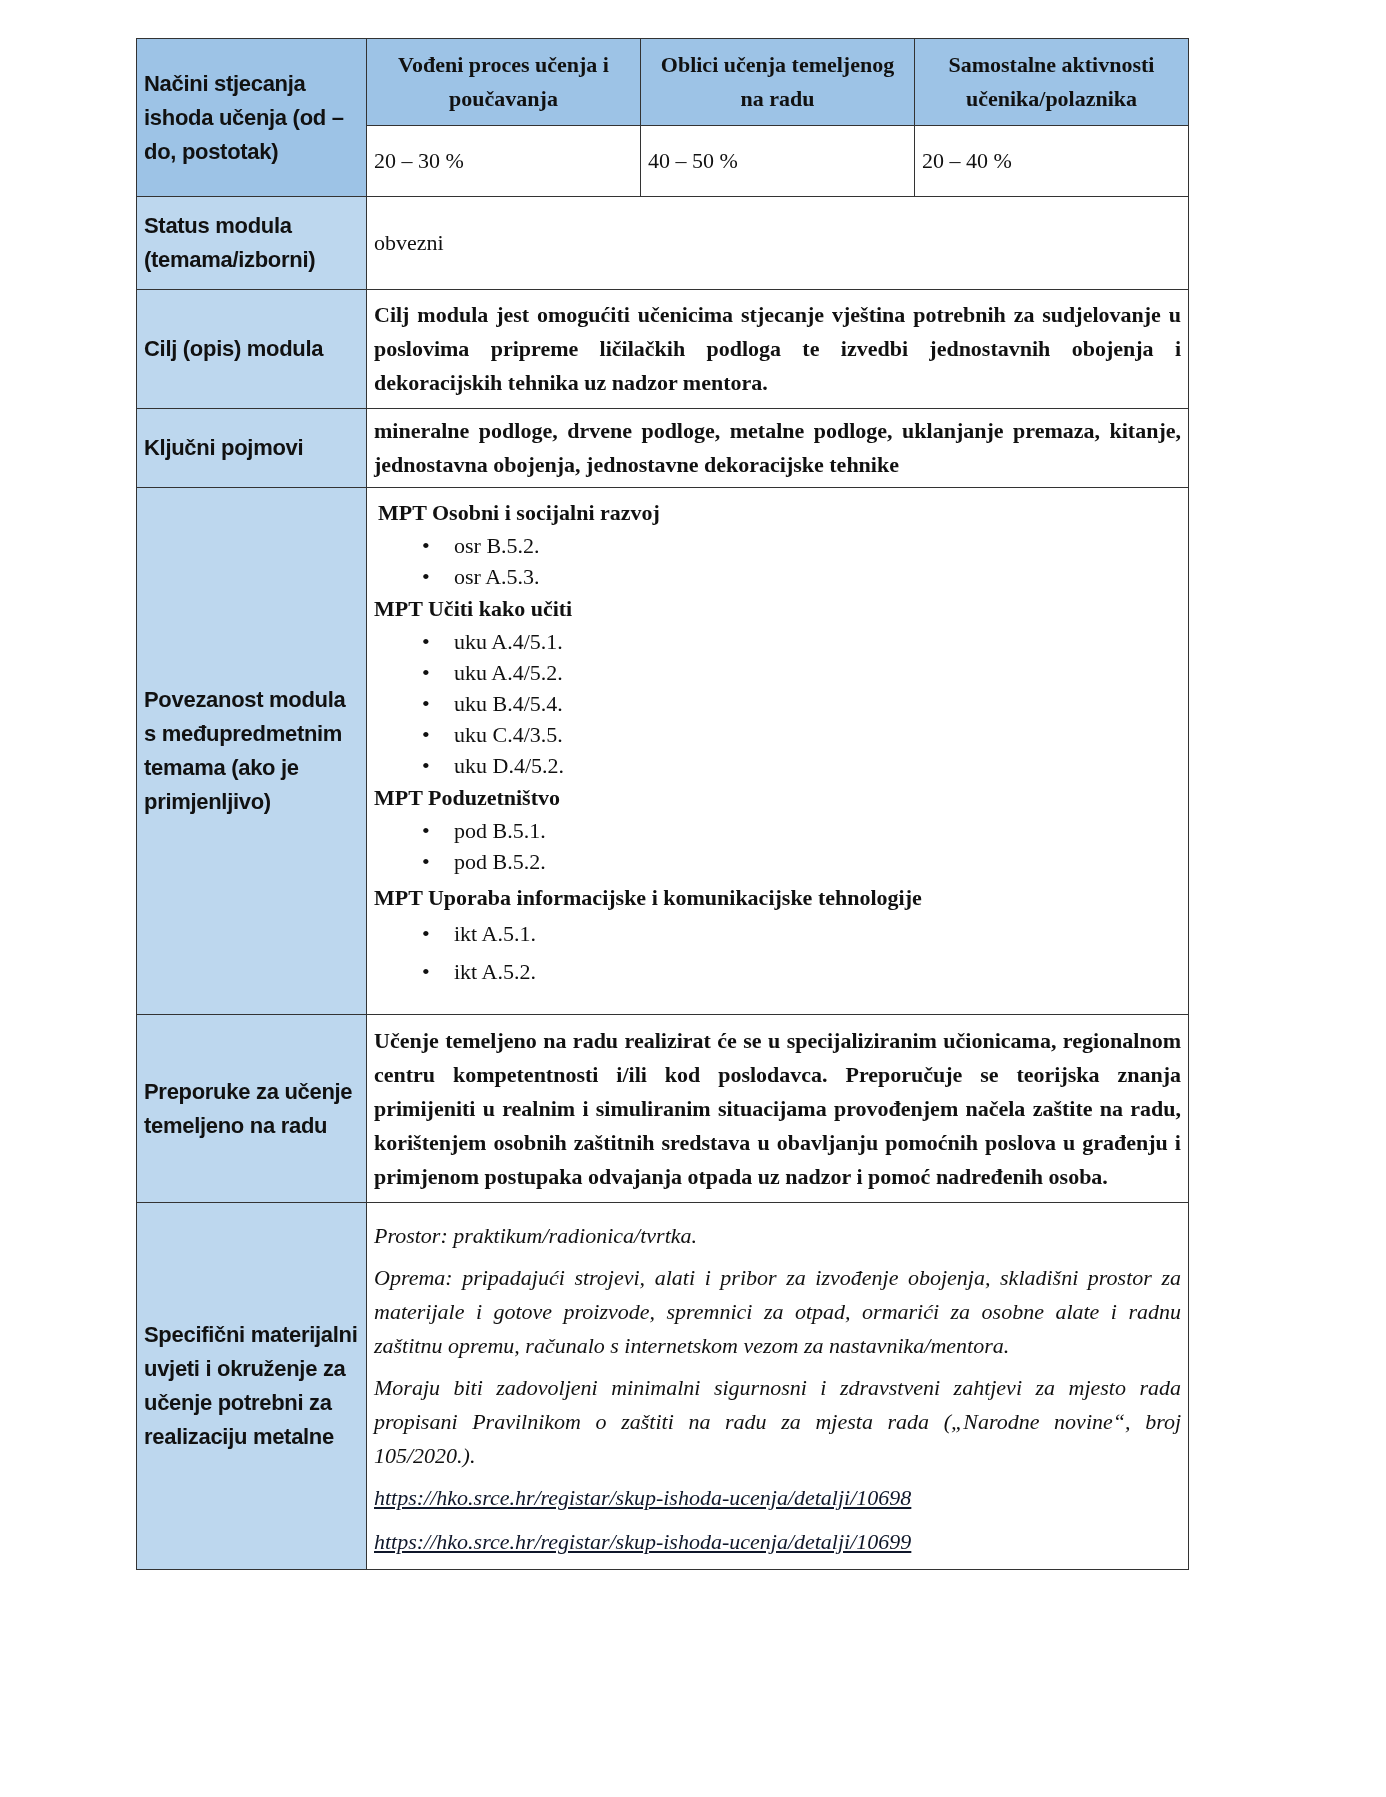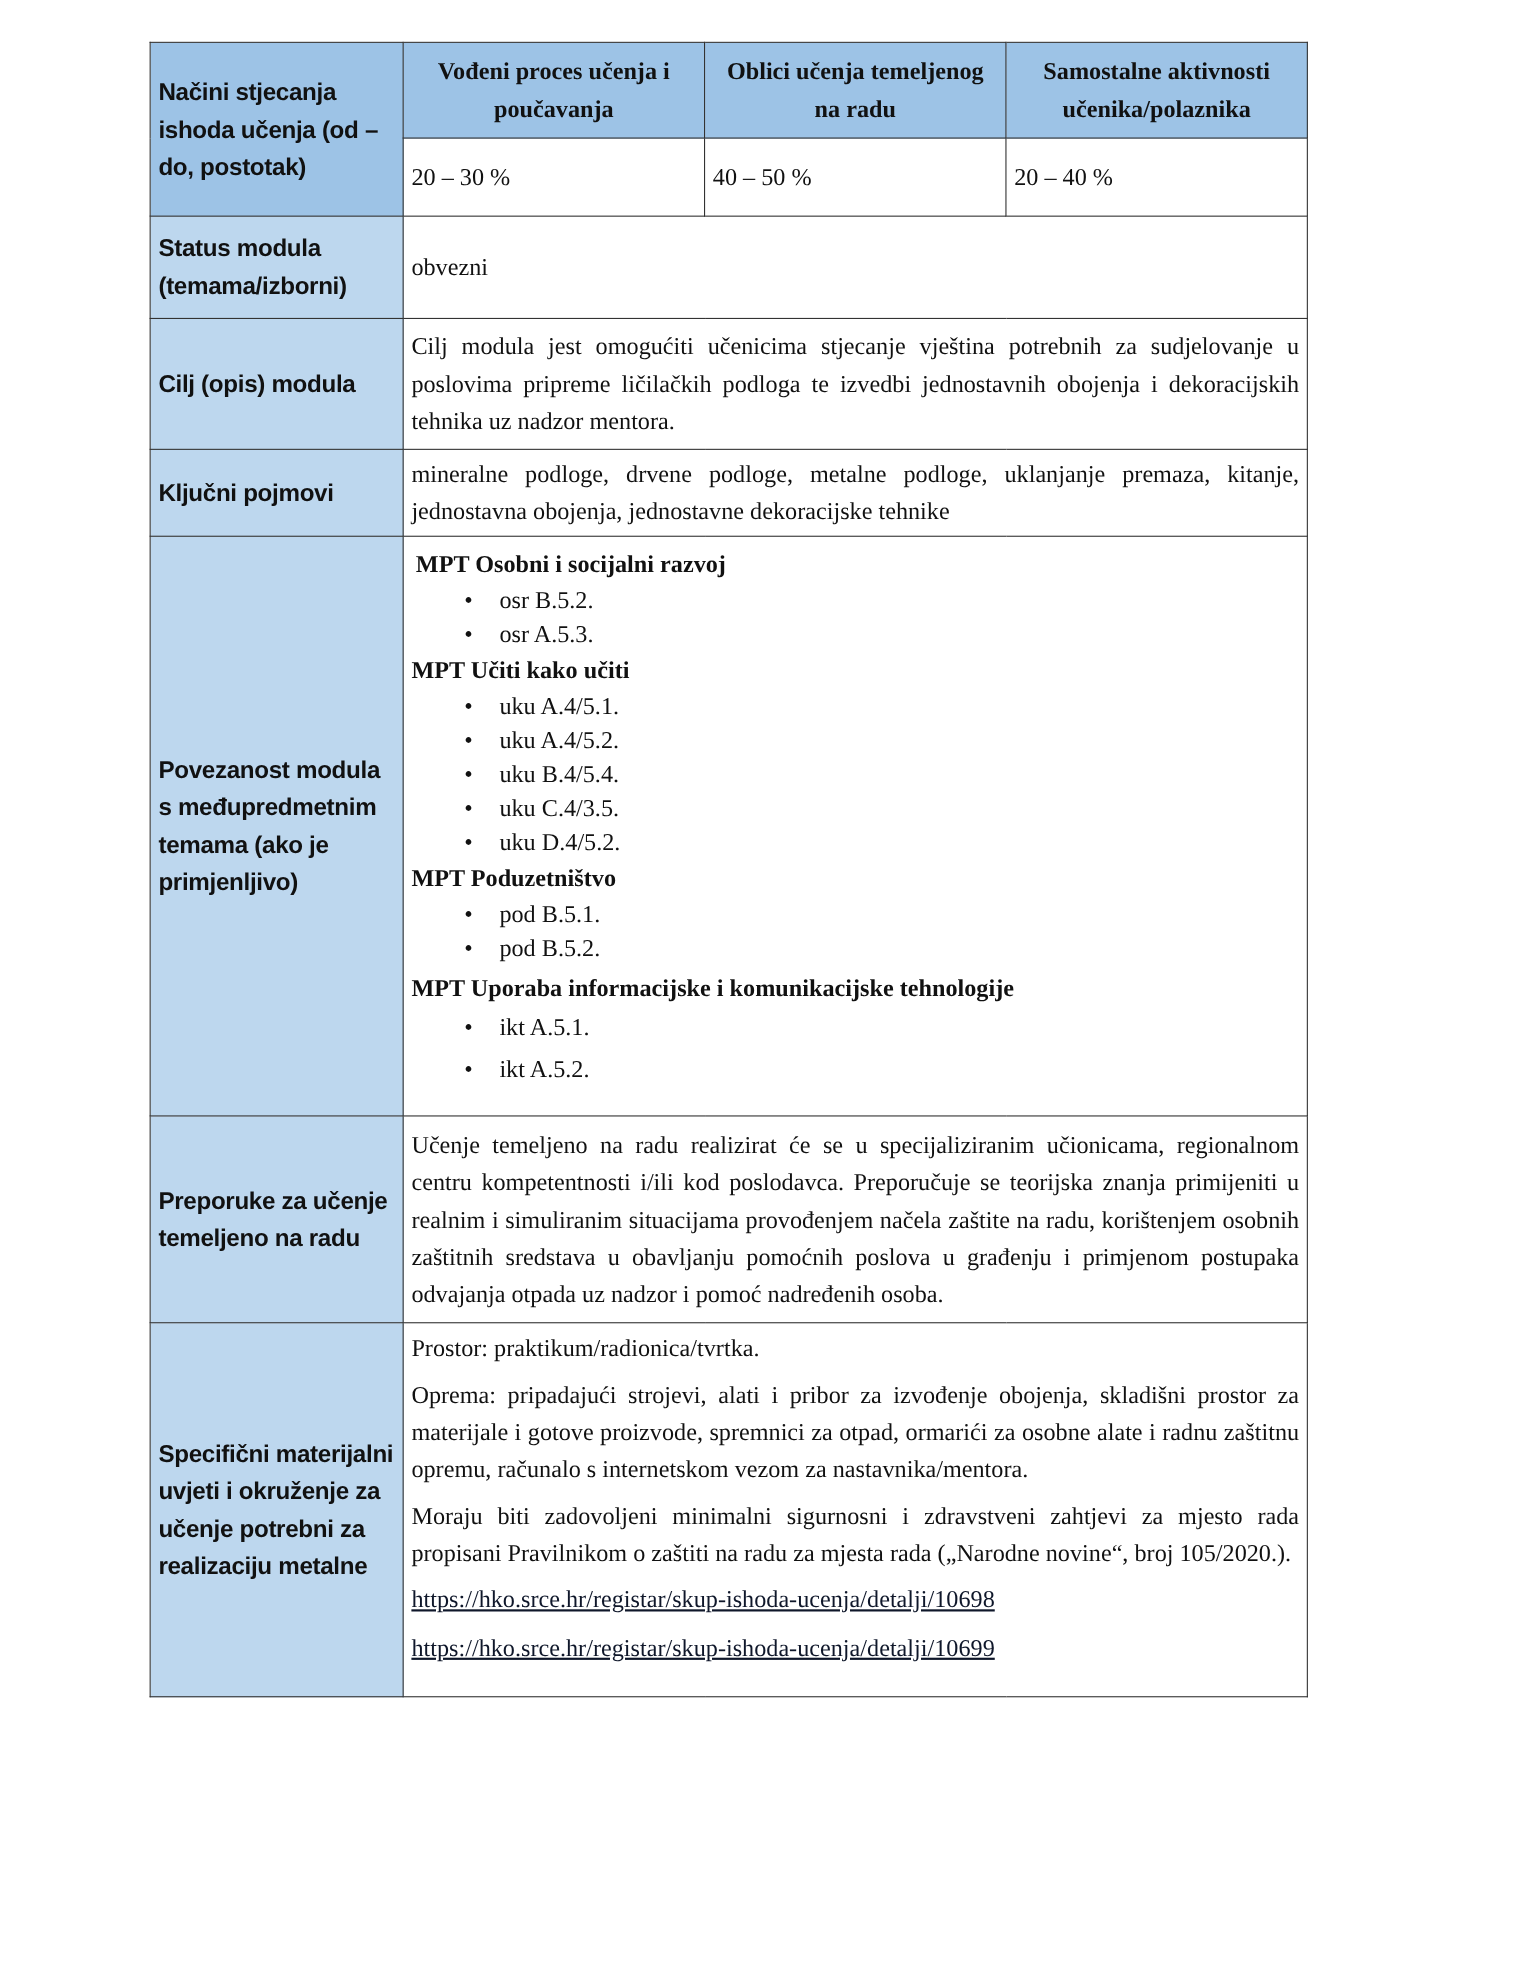--- a/index.html
+++ b/index.html
@@ -4,21 +4,21 @@
 <style>
   html, body { margin: 0; padding: 0; background: #ffffff; }
   body { width: 1386px; height: 1797px; position: relative; font-family: "Liberation Serif", "DejaVu Serif", serif; color: #111; }
   .page { position: absolute; left: 136px; top: 38px; width: 1052px; }
   table.doc { border-collapse: collapse; width: 1052px; table-layout: fixed; }
   table.doc td { border: 1.5px solid #333; vertical-align: middle; padding: 0 7px; font-size: 22px; line-height: 34px; }
   .lbl { background: #bdd7ee; font-weight: bold; font-family: "Liberation Sans Narrow", "Liberation Sans", sans-serif; font-size: 22px; letter-spacing: -0.3px; }
   .lbl-dark { background: #9dc3e6; }
   .hdr { background: #9dc3e6; font-weight: bold; text-align: center; font-size: 22px; line-height: 34px; }
   .val { }
-  .just { text-align: justify; }
+  .just { text-align: justify; font-weight: bold; }
   .mpt-title { font-weight: bold; margin: 0; }
   ul.mpt { margin: 0; padding-left: 48px; list-style: none; }
   ul.mpt li { position: relative; padding-left: 32px; line-height: 31px; }
   ul.mpt li::before { content: "\2022"; position: absolute; left: 0; font-size: 22px; }
   .gap-top { margin-top: 10px; }
   p.para { margin: 0 0 8px 0; text-align: justify; }
   a.link { color: #0f172a; text-decoration: underline; }
   .link-line { margin: 4px 0 10px 0; }
 </style>
 </head>
@@ -90,21 +90,21 @@
     </td>
   </tr>
 
   <tr style="height:188px">
     <td class="lbl">Preporuke za učenje temeljeno na radu</td>
     <td colspan="3" class="just">Učenje temeljeno na radu realizirat će se u specijaliziranim učionicama, regionalnom centru kompetentnosti i/ili kod poslodavca. Preporučuje se teorijska znanja primijeniti u realnim i simuliranim situacijama provođenjem načela zaštite na radu, korištenjem osobnih zaštitnih sredstava u obavljanju pomoćnih poslova u građenju i primjenom postupaka odvajanja otpada uz nadzor i pomoć nadređenih osoba.</td>
   </tr>
 
   <tr style="height:340px">
     <td class="lbl">Specifični materijalni uvjeti i okruženje za učenje potrebni za realizaciju metalne</td>
-    <td colspan="3" style="vertical-align:top; padding-top:6px;">
+    <td colspan="3" style="vertical-align:top; padding-top:16px;font-style:italic;">
       <p class="para">Prostor: praktikum/radionica/tvrtka.</p>
       <p class="para">Oprema: pripadajući strojevi, alati i pribor za izvođenje obojenja, skladišni prostor za materijale i gotove proizvode, spremnici za otpad, ormarići za osobne alate i radnu zaštitnu opremu, računalo s internetskom vezom za nastavnika/mentora.</p>
       <p class="para">Moraju biti zadovoljeni minimalni sigurnosni i zdravstveni zahtjevi za mjesto rada propisani Pravilnikom o zaštiti na radu za mjesta rada („Narodne novine“, broj 105/2020.).</p>
       <div class="link-line"><a class="link" href="#">https://hko.srce.hr/registar/skup-ishoda-ucenja/detalji/10698</a></div>
       <div class="link-line"><a class="link" href="#">https://hko.srce.hr/registar/skup-ishoda-ucenja/detalji/10699</a></div>
     </td>
   </tr>
 </tbody>
     </table>
 </div>

